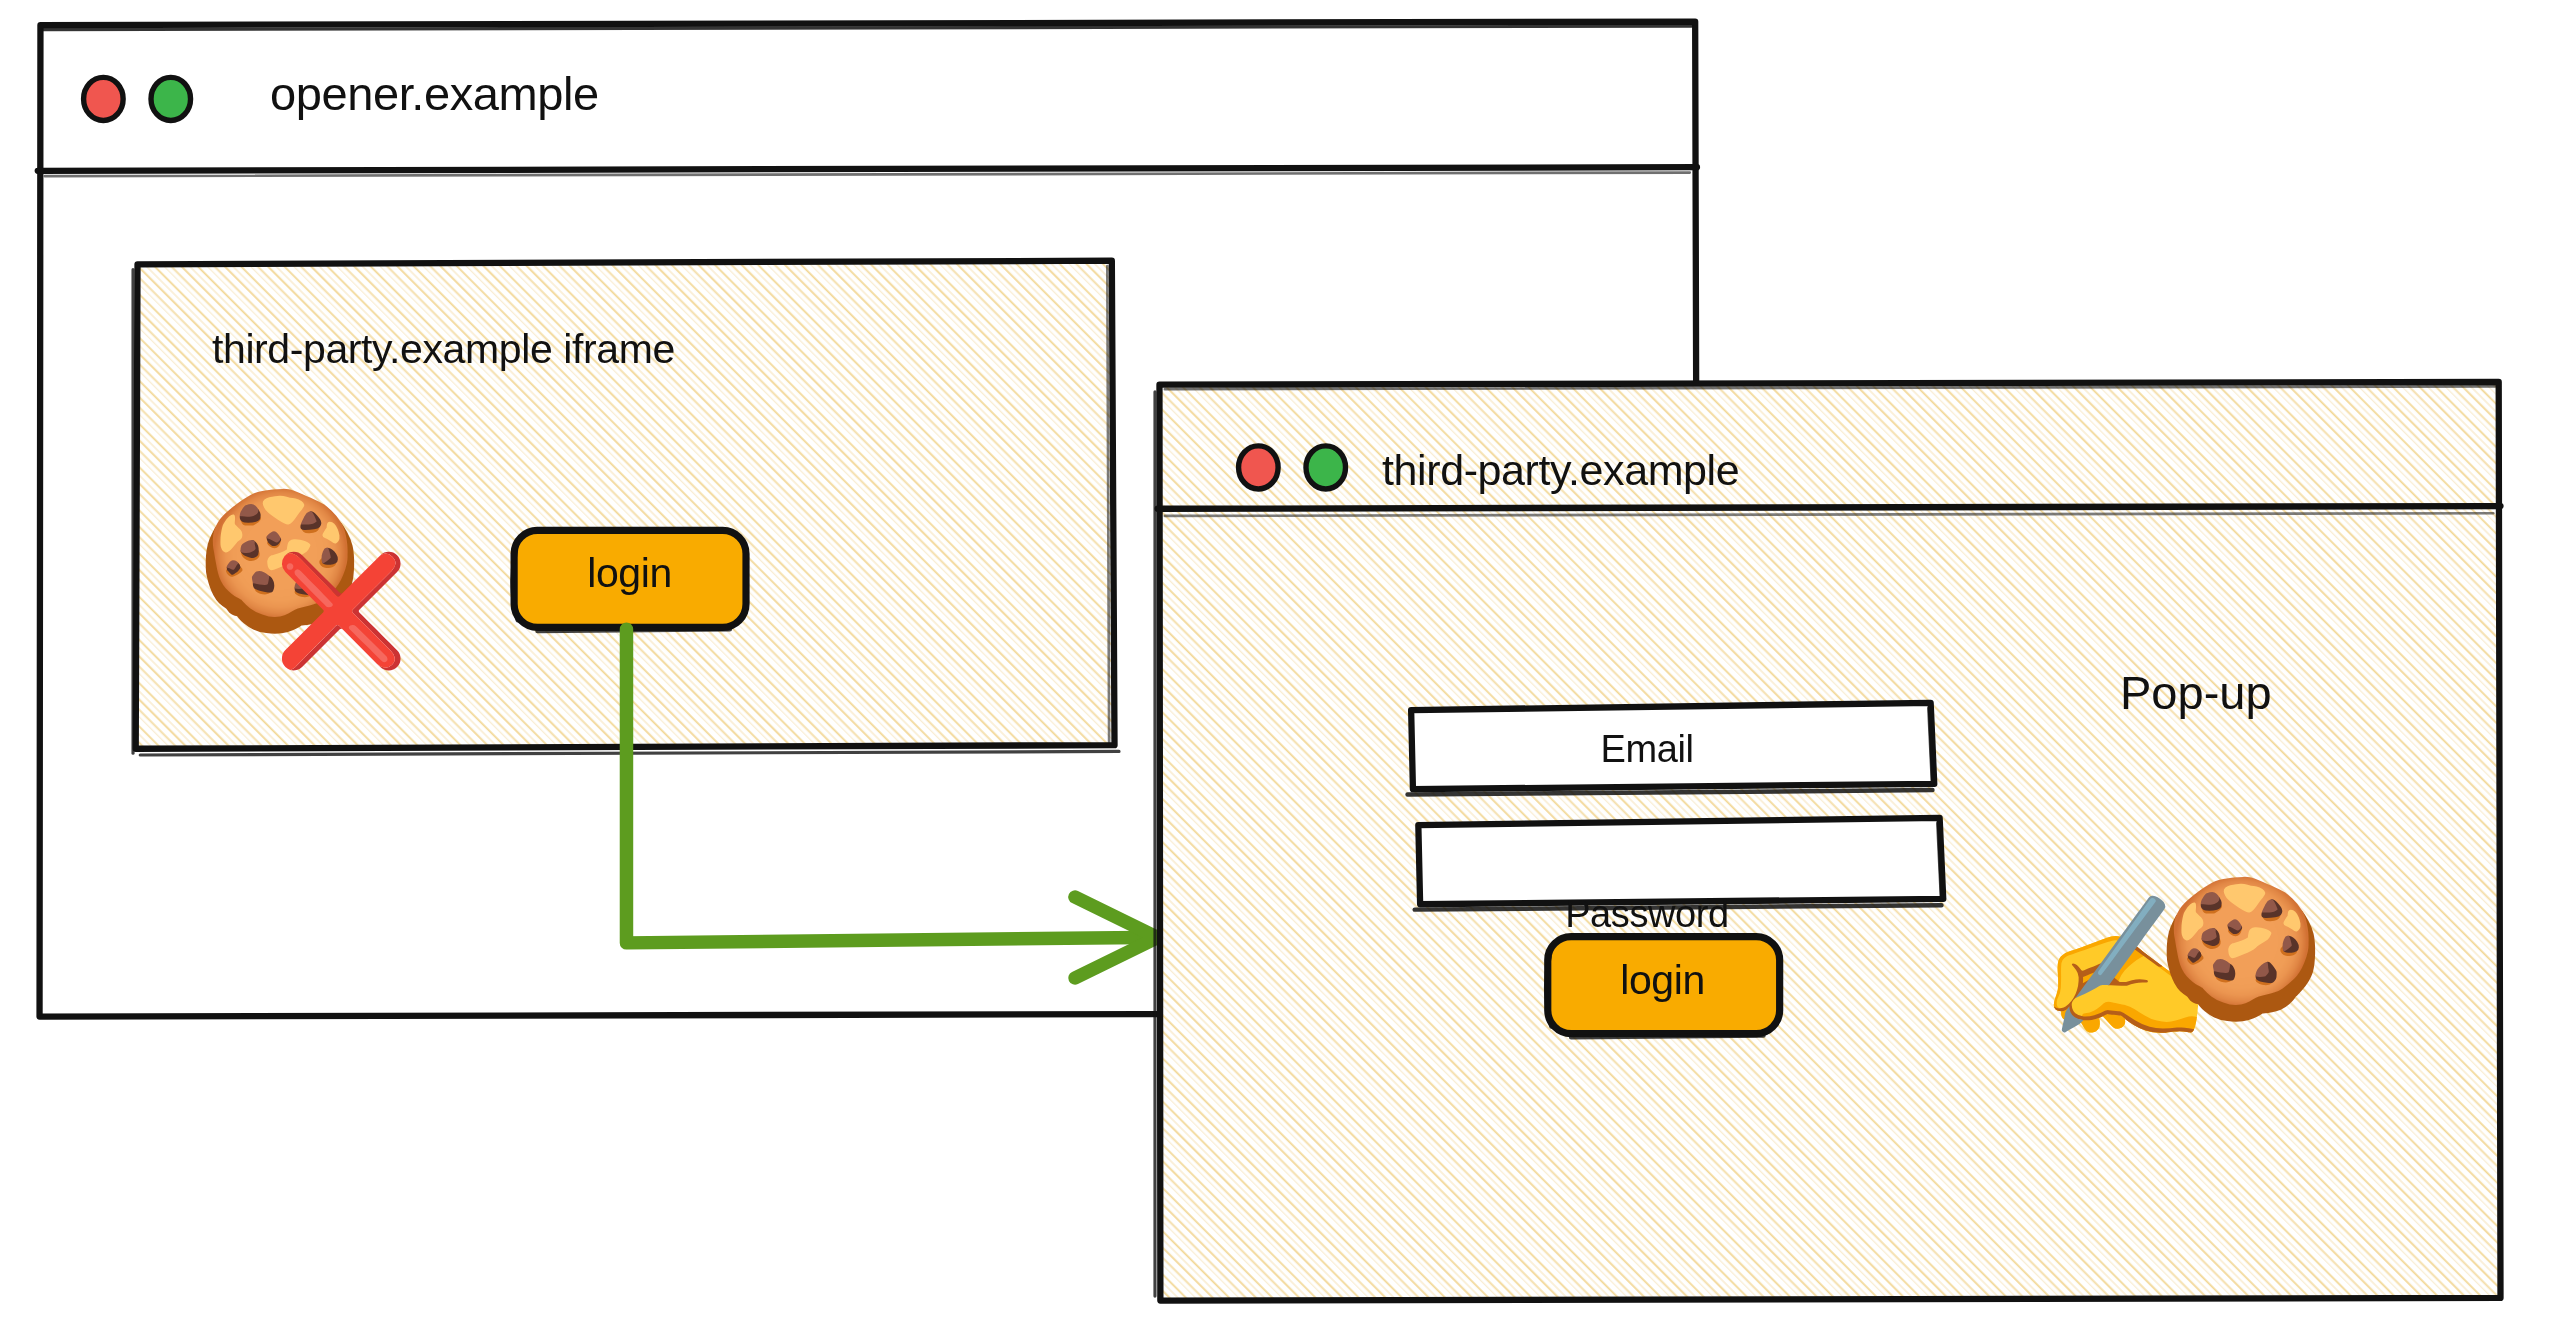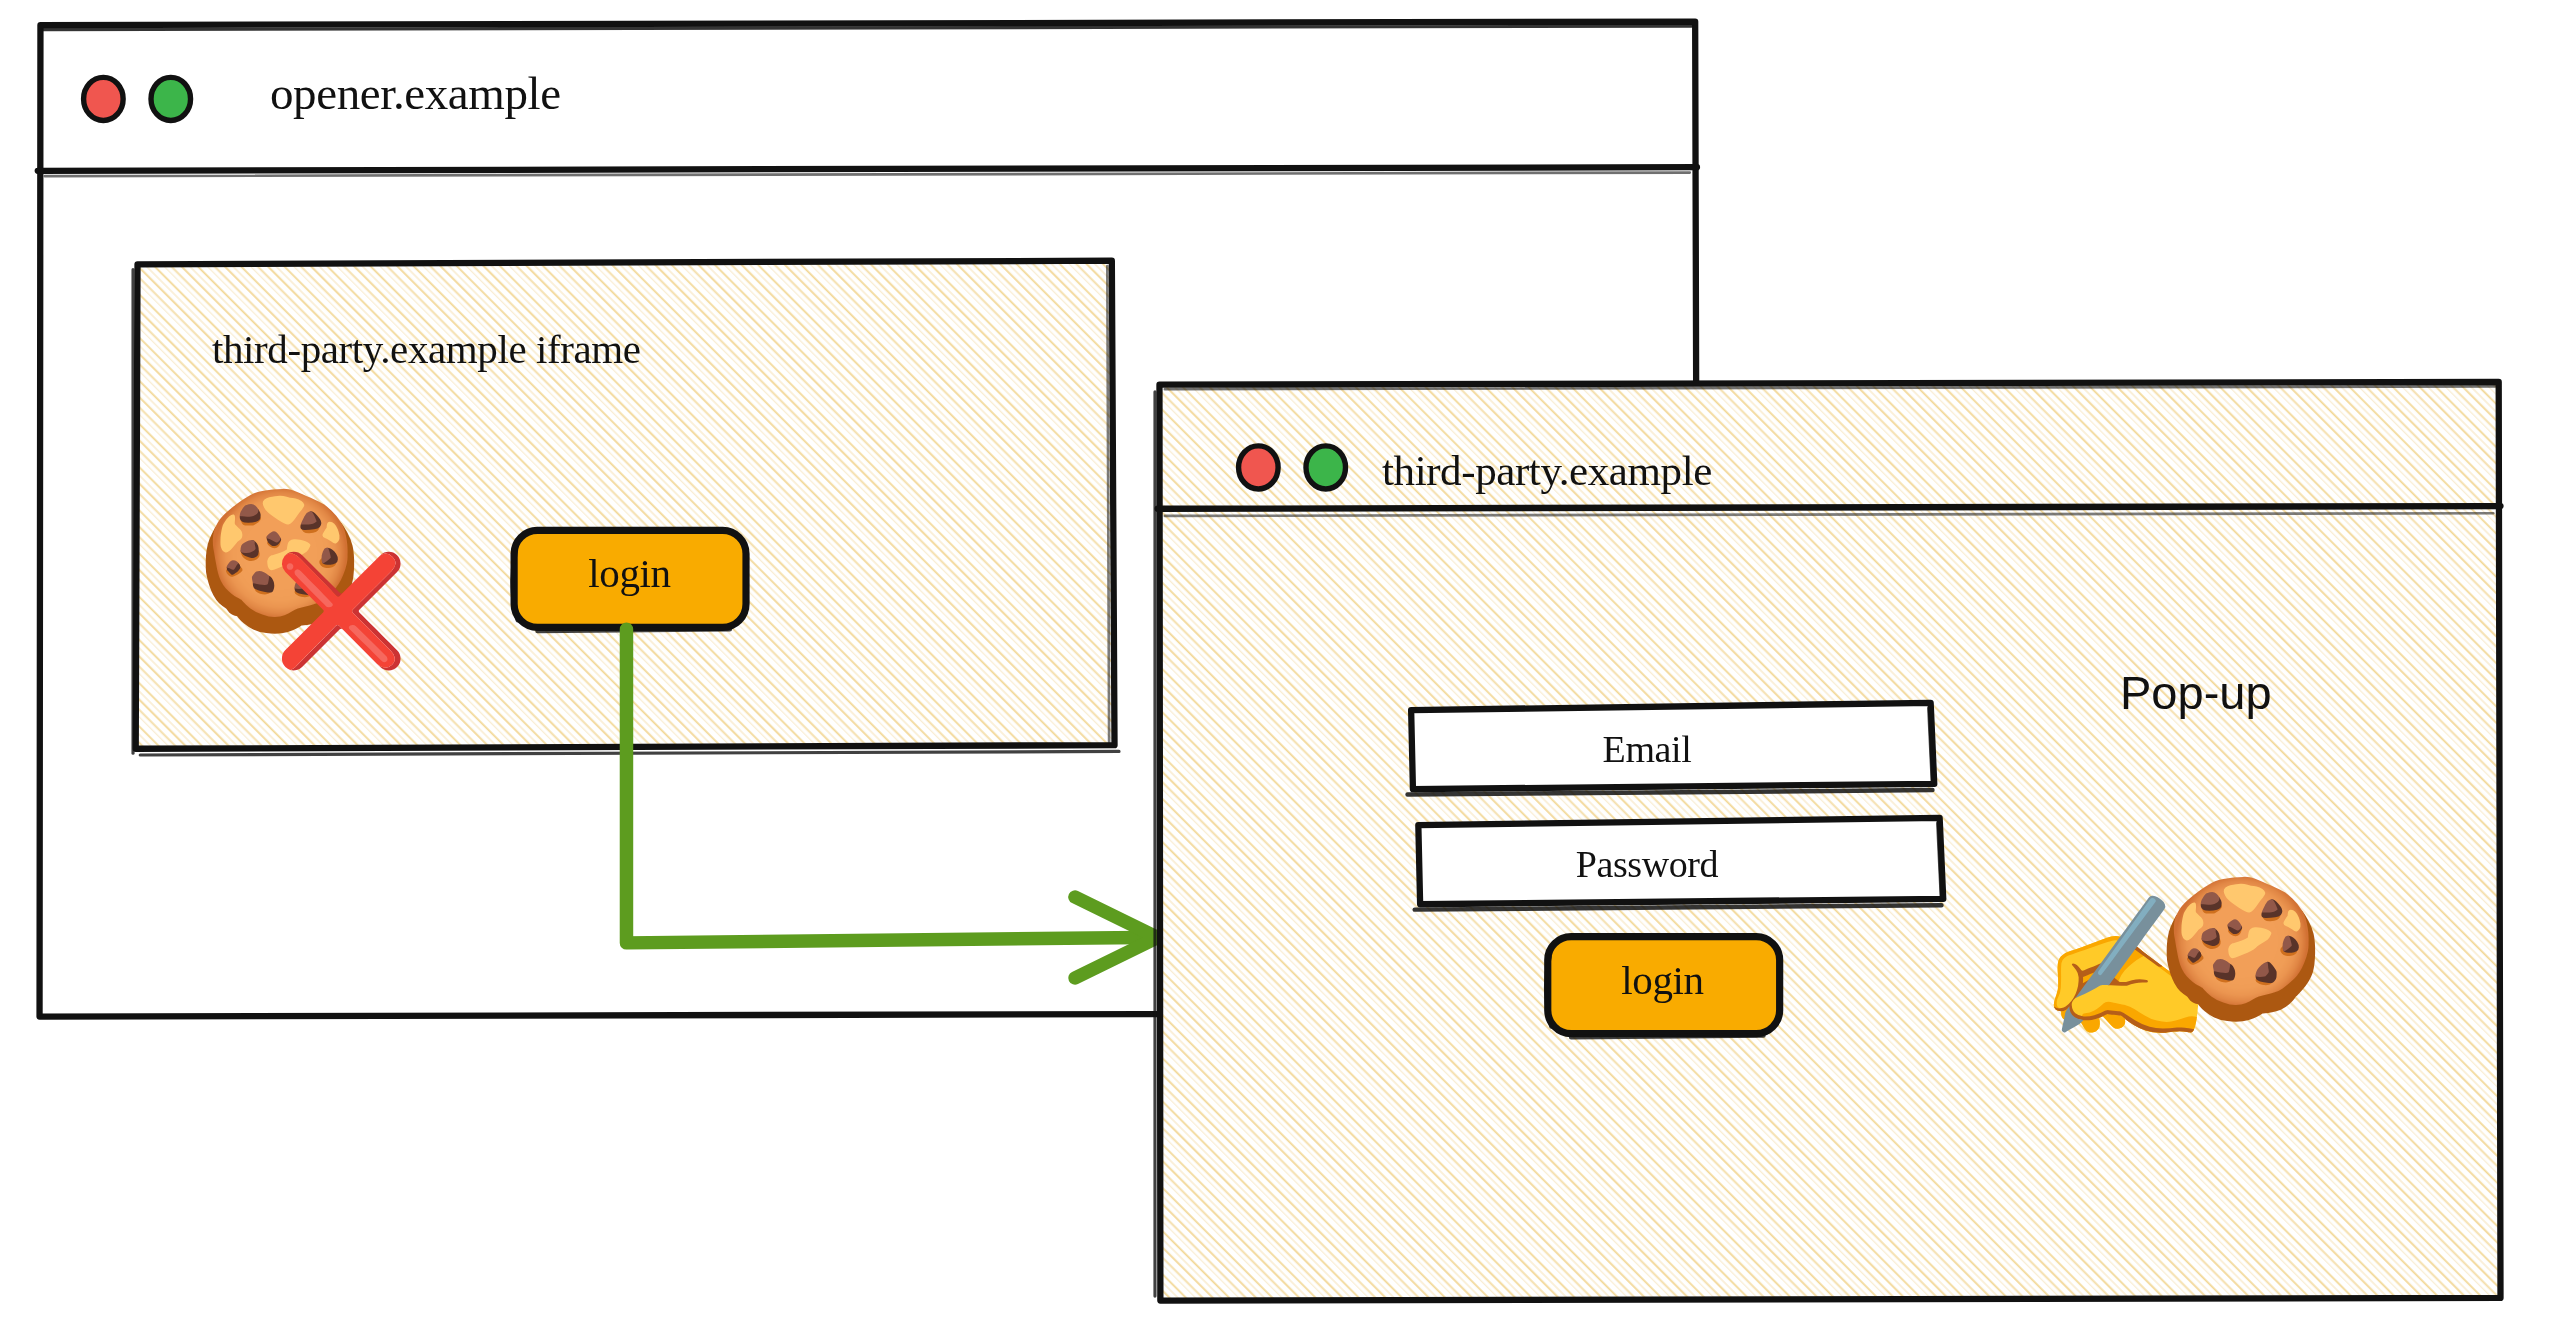--- a/index.html
+++ b/index.html
@@ -28,21 +28,21 @@
     width: 2576px;
     height: 1324px;
     overflow: visible;
   }
 
   
   .txt {
     position: absolute;
     white-space: pre;
     color: #111111;
-    font-family: Liberation Serif, serif;
+    font-family: Liberation Sans, sans-serif;
     line-height: 1;
     letter-spacing: -0.4px;
   }
 
   .opener-title {
     left: 270px;
     top: 70px;
     font-size: 47px;
   }
 
@@ -56,21 +56,21 @@
     left: 1382px;
     top: 449px;
     font-size: 43px;
   }
 
   .field-text {
     font-size: 38px;
     text-align: center;
   }
   .email-text  { left: 1391px; top: 730px; width: 512px; }
-  .pass-text   { left: 1391px; top: 845px; width: 512px; text-align: center; }
+  .pass-text   { left: 1391px; top: 895px; width: 512px; text-align: center; }
 
   .btn-label-iframe {
     left: 517px;
     top: 553px;
     width: 225px;
     font-size: 41px;
     text-align: center;
   }
   .btn-label-popup {
     left: 1550px;

